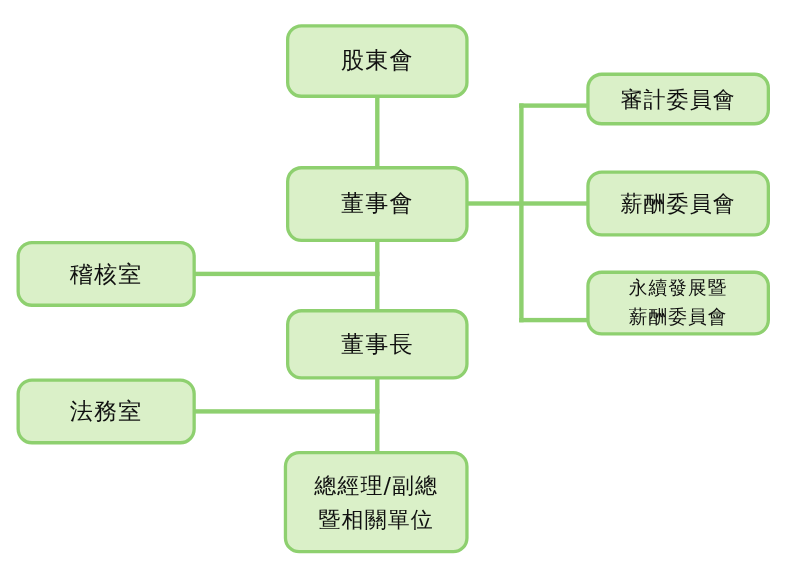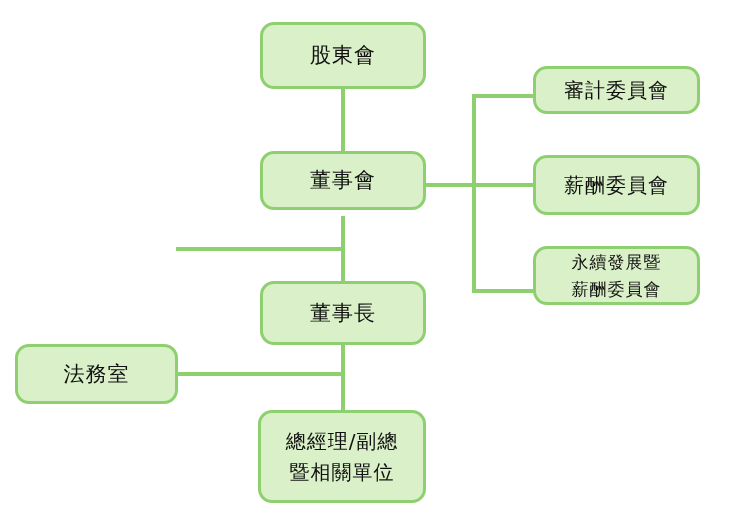--- a/index.html
+++ b/index.html
@@ -68,33 +68,36 @@
   <div class="conn conn-v" style="left:472px; top:94px; height:199px;"></div>
 
   <div class="conn conn-h" style="left:472px; top:94px; width:63px;"></div>
 
   <div class="conn conn-h" style="left:472px; top:289px; width:63px;"></div>
 
   <div class="node size-lg" style="left:260px; top:22px; width:166px; height:67px;">
     <span class="line">股東會</span>
   </div>
 
-  <div class="node size-lg" style="left:260px; top:151px; width:166px; height:59px;">
+  <div class="node size-lg" style="left:260px; top:151px; width:166px; height:69px;">
     <span class="line">董事會</span>
   </div>
 
   <div class="node size-lg" style="left:260px; top:281px; width:166px; height:64px;">
     <span class="line">董事長</span>
   </div>
 
   <div class="node size-md" style="left:258px; top:410px; width:168px; height:93px;align-items:center;">
     <span class="line">總經理/副總</span>
     <span class="line">暨相關單位</span>
   </div>
 
+  <div class="node size-lg" style="left:15px; top:219px; width:163px; height:60px;">
+    <span class="line">稽核室</span>
+  </div>
 
   <div class="node size-lg" style="left:15px; top:344px; width:163px; height:60px;">
     <span class="line">法務室</span>
   </div>
 
   <div class="node size-md" style="left:533px; top:66px; width:167px; height:48px;">
     <span class="line">審計委員會</span>
   </div>
 
   <div class="node size-md" style="left:533px; top:155px; width:167px; height:60px;">

